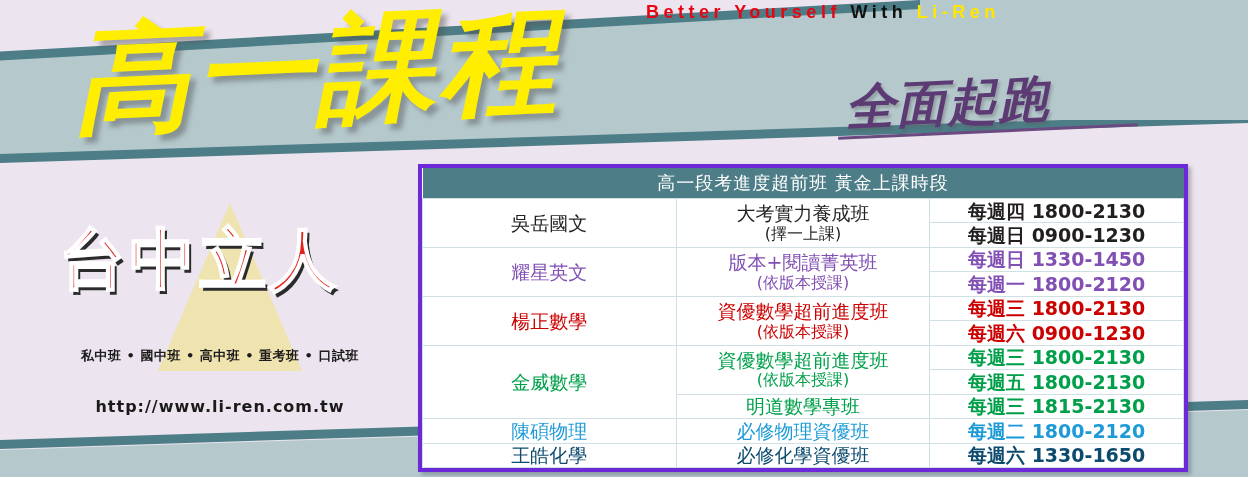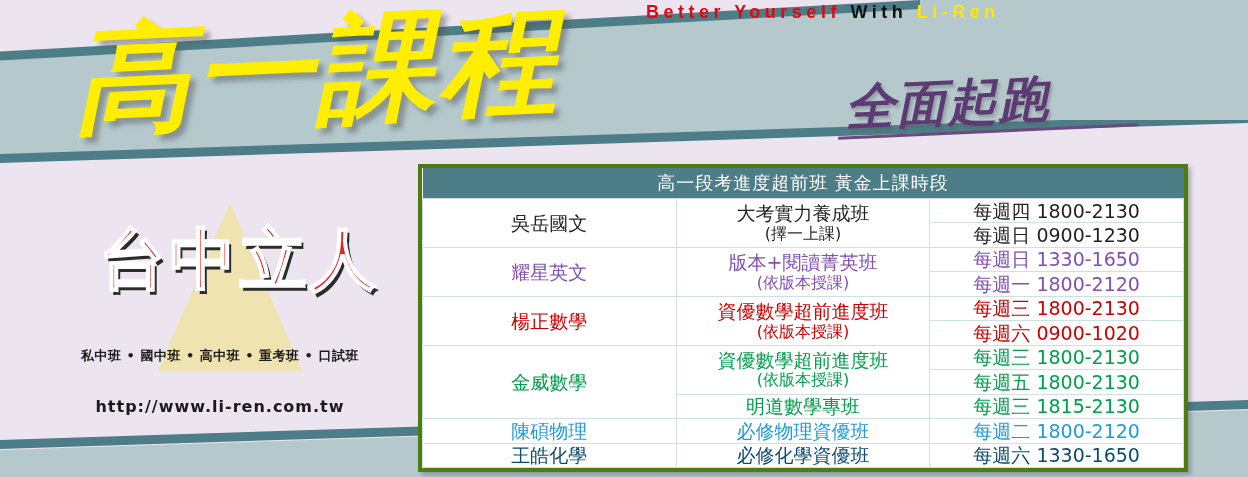--- a/index.html
+++ b/index.html
@@ -78,21 +78,21 @@
   }
 
   
   .logo-wrap{position:absolute;left:60px;top:205px;width:320px;height:205px;}
   .logo-tri{
     position:absolute;left:98px;top:-2px;width:0;height:0;
     border-left:72px solid transparent;border-right:72px solid transparent;
     border-bottom:168px solid #efe3b0;
   }
   .logo-main{
-    position:absolute;left:0;top:10px;width:320px;text-align:right;
+    position:absolute;left:0;top:10px;width:320px;text-align:left;
     font-family:"DejaVu Serif",serif;font-weight:bold;font-size:66px;
     color:#e2231a;letter-spacing:4px;white-space:nowrap;
     -webkit-text-stroke:2px #ffffff;
     text-shadow:3px 4px 0 #2b2b2b;
   }
   .logo-sub{
     position:absolute;left:0;top:96px;width:320px;text-align:center;
     font-family:"DejaVu Serif",serif;font-weight:bold;font-size:36px;
     color:#1c1c1c;letter-spacing:6px;white-space:nowrap;
     -webkit-text-stroke:1px #ffffff;
@@ -109,41 +109,41 @@
   }
   .logo-url{
     position:absolute;left:0;top:192px;width:320px;text-align:center;
     font-family:"DejaVu Sans",sans-serif;font-weight:bold;font-size:16px;
     color:#1a1a1a;letter-spacing:1px;white-space:nowrap;
   }
 
   
   .table-frame{
     position:absolute;left:418px;top:164px;width:770px;height:308px;
-    border:4px solid #4d7c0f;background:#ffffff;box-sizing:border-box;
+    border:4px solid #6d28d9;background:#ffffff;box-sizing:border-box;
     box-shadow:3px 3px 4px rgba(60,70,80,.35);
   }
   table.sched{
     border-collapse:collapse;width:100%;height:100%;table-layout:fixed;
     font-family:"DejaVu Sans","Liberation Sans",sans-serif;
   }
   table.sched th.head{
     background:#4d7d86;color:#ffffff;font-weight:normal;
     font-size:18px;letter-spacing:1px;height:30px;padding:0;
     text-align:center;
   }
   table.sched td{
     border:1px solid #cfe0e4;
     text-align:center;vertical-align:middle;
     font-size:19px;padding:0 2px;
     line-height:1.18;
   }
   td.teacher{width:145px;}
   td.course{width:260px;}
-  td.time{width:360px;}
+  td.time{width:360px;font-weight:bold;}
   td.course .sub{font-size:16px;display:block;text-align:center;}
   
   .c-black{color:#231f20;}
   .c-purple{color:#8250b4;}
   .c-red{color:#cc0000;}
   .c-green{color:#00a04a;}
   .c-blue{color:#1e9bd7;}
   .c-orange{color:#0c4a6e;}
 </style>
 </head>
@@ -187,32 +187,32 @@
             <td class="teacher c-black" rowspan="2">吳岳國文</td>
             <td class="course c-black" rowspan="2"><span>大考實力養成班</span><span class="sub">(擇一上課)</span></td>
             <td class="time c-black">每週四 1800-2130</td>
           </tr>
           <tr>
             <td class="time c-black">每週日 0900-1230</td>
           </tr>
           <tr>
             <td class="teacher c-purple" rowspan="2">耀星英文</td>
             <td class="course c-purple" rowspan="2"><span>版本+閱讀菁英班</span><span class="sub">(依版本授課)</span></td>
-            <td class="time c-purple">每週日 1330-1650</td>
+            <td class="time c-purple">每週日 1330-1450</td>
           </tr>
           <tr>
             <td class="time c-purple">每週一 1800-2120</td>
           </tr>
           <tr>
             <td class="teacher c-red" rowspan="2">楊正數學</td>
             <td class="course c-red" rowspan="2"><span>資優數學超前進度班</span><span class="sub">(依版本授課)</span></td>
             <td class="time c-red">每週三 1800-2130</td>
           </tr>
           <tr>
-            <td class="time c-red">每週六 0900-1020</td>
+            <td class="time c-red">每週六 0900-1230</td>
           </tr>
           <tr>
             <td class="teacher c-green" rowspan="3">金威數學</td>
             <td class="course c-green" rowspan="2"><span>資優數學超前進度班</span><span class="sub">(依版本授課)</span></td>
             <td class="time c-green">每週三 1800-2130</td>
           </tr>
           <tr>
             <td class="time c-green">每週五 1800-2130</td>
           </tr>
           <tr>

